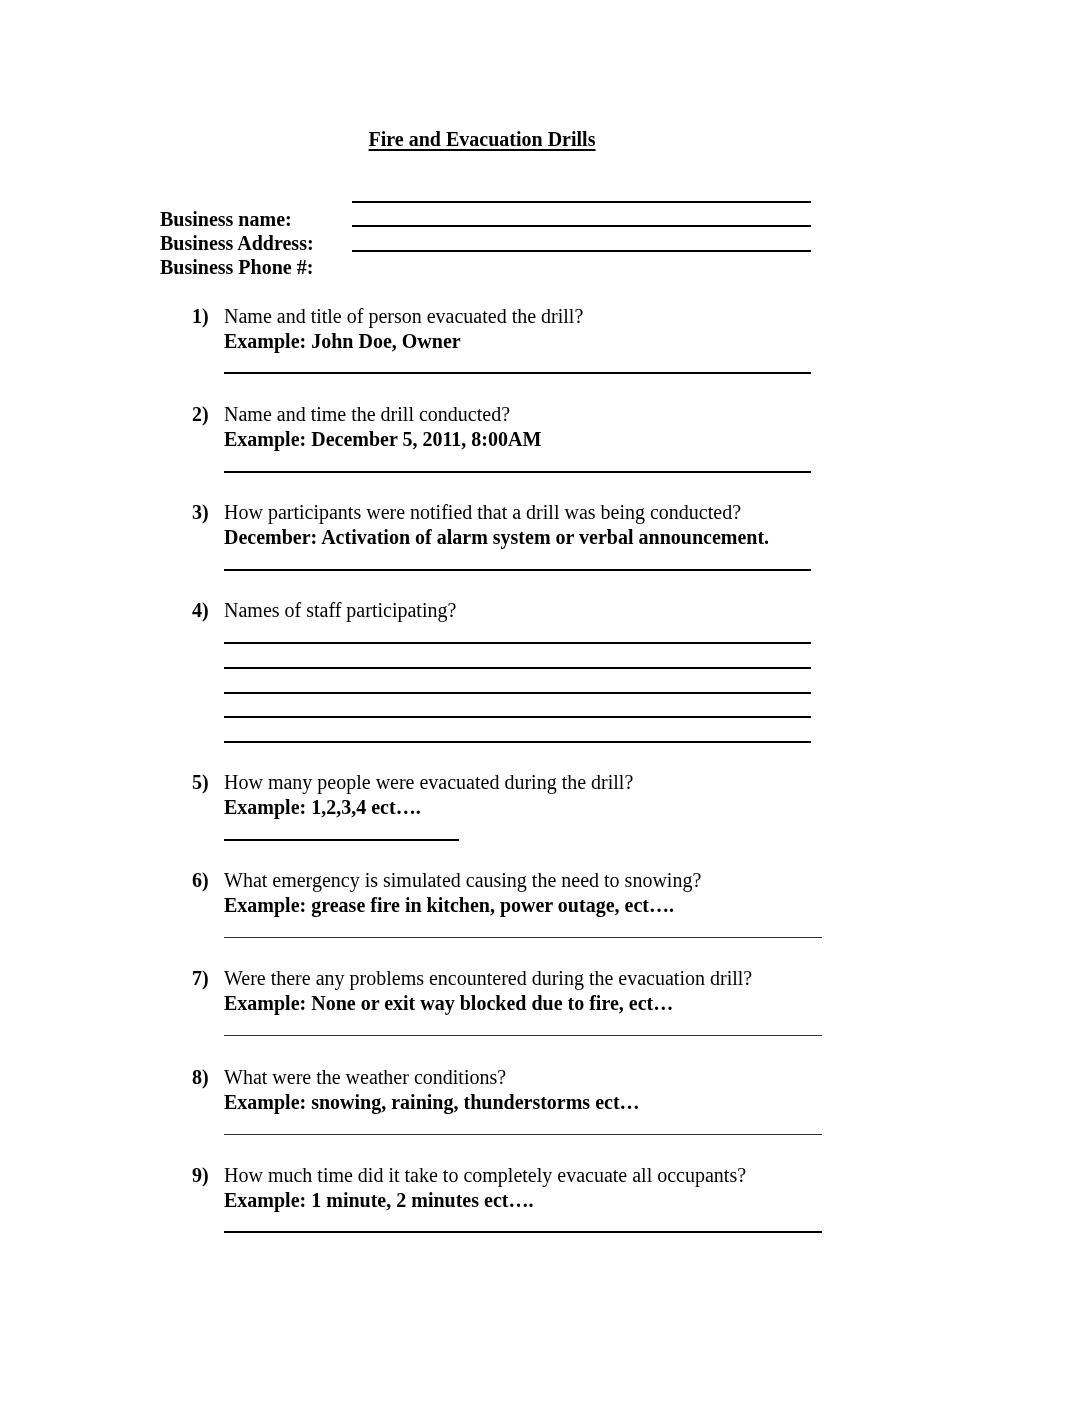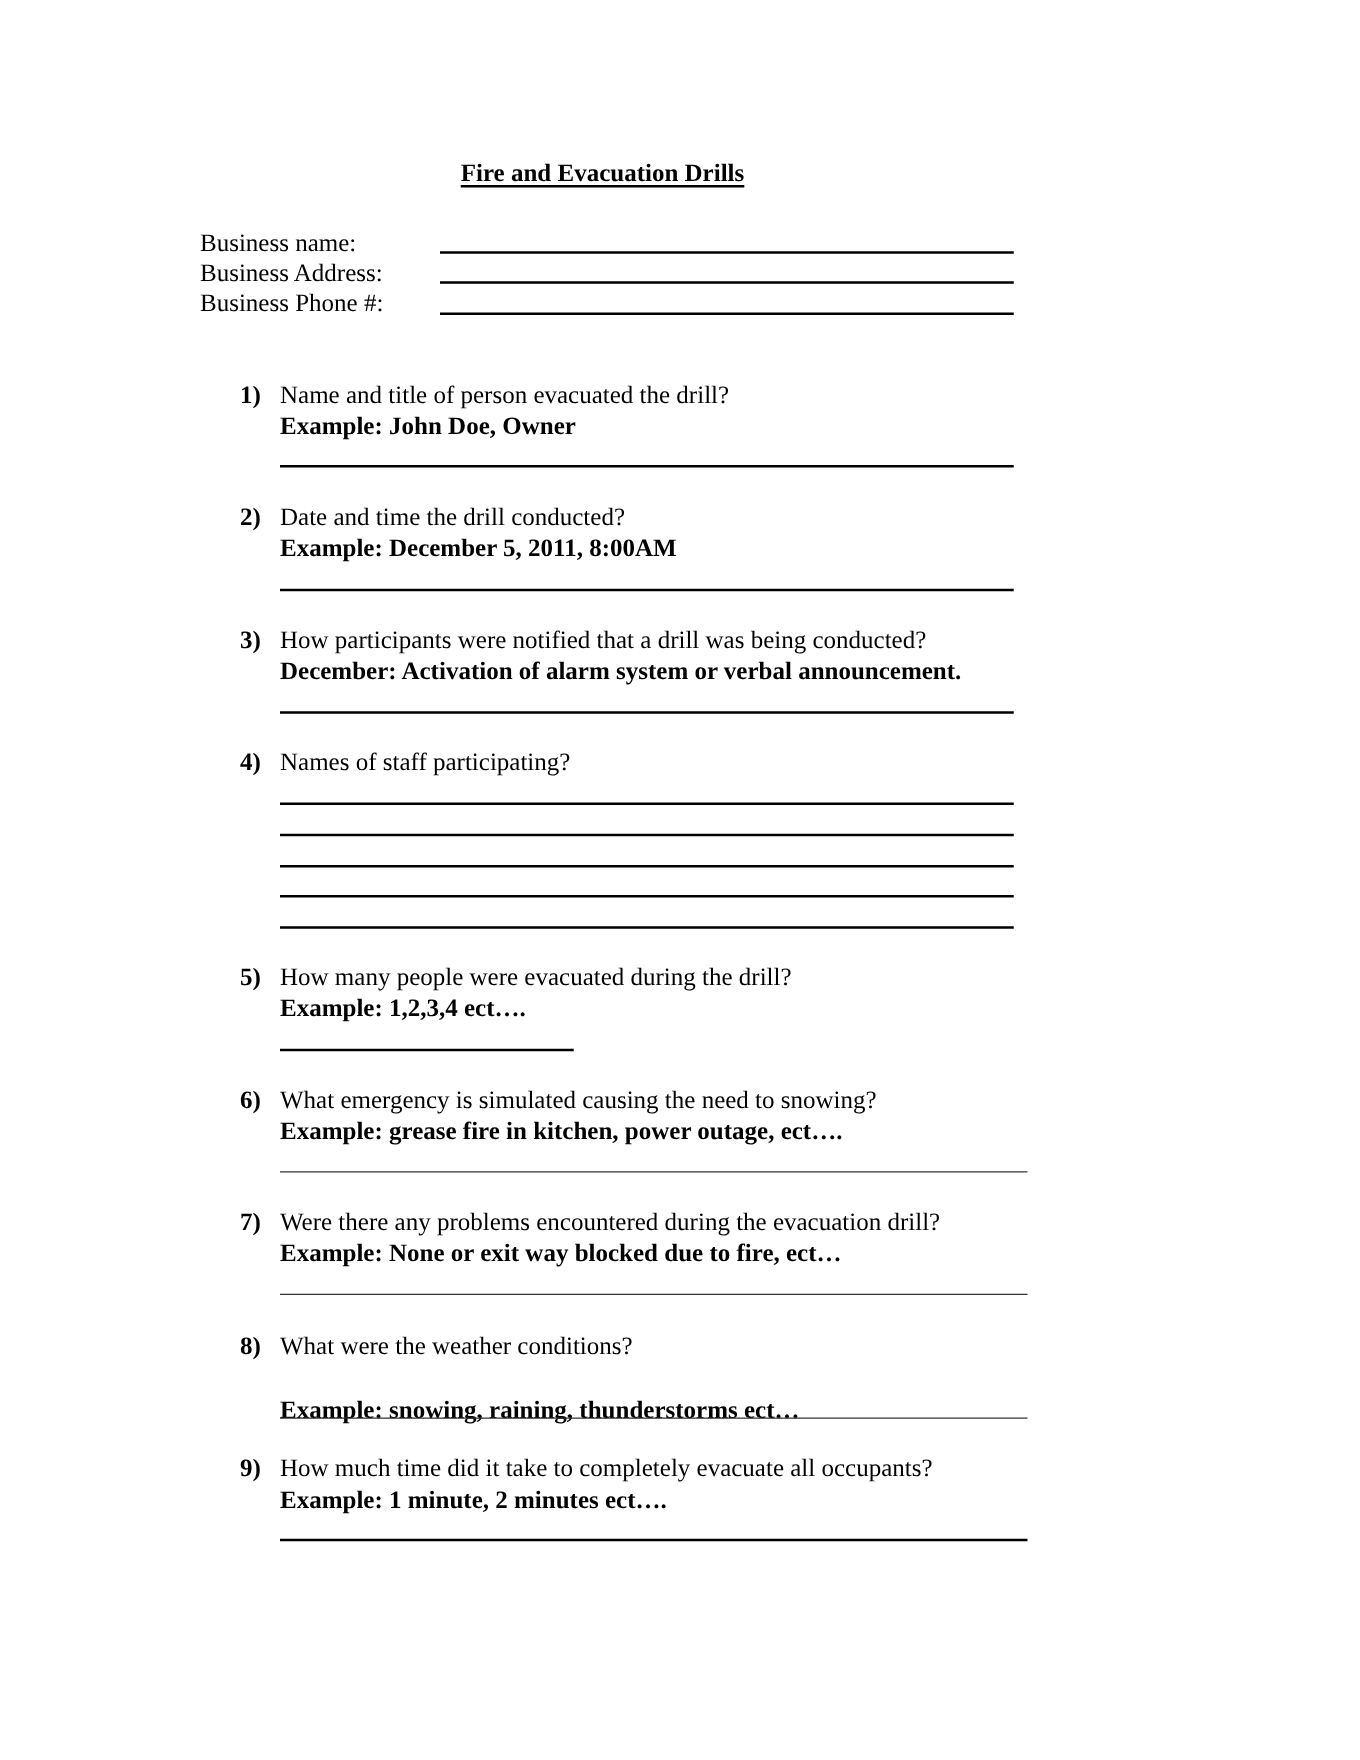--- a/index.html
+++ b/index.html
@@ -1,21 +1,21 @@
 <!DOCTYPE html>
 <html><head>
 <meta charset="utf-8">
 <style>
   html, body { margin: 0; padding: 0; background: #ffffff; }
   body { width: 1088px; height: 1408px; position: relative; overflow: hidden;
          font-family: "Liberation Serif", "DejaVu Serif", serif; color: #000; }
   .abs { position: absolute; }
   .title { left: 0; width: 964px; top: 128px; text-align: center; font-weight: bold;
            font-size: 20px; text-decoration: underline; text-underline-offset: 3px; }
-  .field-label { left: 160px; font-weight: normal; font-size: 20px; line-height: 24px; }
+  .field-label { left: 160px; font-weight: bold; font-size: 20px; line-height: 24px; margin-top: 24px; }
   .field-line { left: 352px; width: 459px; height: 2px; background: #000; }
   .qnum { left: 192px; font-weight: bold; font-size: 20px; line-height: 24px; }
   .qtext { left: 224px; font-size: 20px; line-height: 24px; white-space: nowrap; }
   .qex { left: 224px; font-size: 20px; line-height: 24px; font-weight: bold; white-space: nowrap; }
   .line-bold { left: 224px; height: 2px; background: #000; }
   .line-thin { left: 224px; height: 1px; background: #333; }
 </style>
 </head>
 <body>
 
@@ -27,21 +27,21 @@
 <div class="abs field-line" style="top:225px;"></div>
 <div class="abs field-label" style="top:231px;">Business Phone #:</div>
 <div class="abs field-line" style="top:250px;"></div>
 
 <div class="abs qnum" style="top:304px;">1)</div>
 <div class="abs qtext" style="top:304px;">Name and title of person evacuated the drill?</div>
 <div class="abs qex" style="top:329px;">Example: John Doe, Owner</div>
 <div class="abs line-bold" style="top:372px; width:587px;"></div>
 
 <div class="abs qnum" style="top:402px;">2)</div>
-<div class="abs qtext" style="top:402px;">Date and time the drill conducted?</div>
+<div class="abs qtext" style="top:402px;">Name and time the drill conducted?</div>
 <div class="abs qex" style="top:427px;">Example: December 5, 2011, 8:00AM</div>
 <div class="abs line-bold" style="top:471px; width:587px;"></div>
 
 <div class="abs qnum" style="top:500px;">3)</div>
 <div class="abs qtext" style="top:500px;">How participants were notified that a drill was being conducted?</div>
 <div class="abs qex" style="top:525px;">December: Activation of alarm system or verbal announcement.</div>
 <div class="abs line-bold" style="top:569px; width:587px;"></div>
 
 <div class="abs qnum" style="top:598px;">4)</div>
 <div class="abs qtext" style="top:598px;">Names of staff participating?</div>
@@ -61,19 +61,19 @@
 <div class="abs qex" style="top:893px;">Example: grease fire in kitchen, power outage, ect….</div>
 <div class="abs line-thin" style="top:937px; width:598px;"></div>
 
 <div class="abs qnum" style="top:966px;">7)</div>
 <div class="abs qtext" style="top:966px;">Were there any problems encountered during the evacuation drill?</div>
 <div class="abs qex" style="top:991px;">Example: None or exit way blocked due to fire, ect…</div>
 <div class="abs line-thin" style="top:1035px; width:598px;"></div>
 
 <div class="abs qnum" style="top:1065px;">8)</div>
 <div class="abs qtext" style="top:1065px;">What were the weather conditions?</div>
-<div class="abs qex" style="top:1116px;">Example: snowing, raining, thunderstorms ect…</div>
+<div class="abs qex" style="top:1090px;">Example: snowing, raining, thunderstorms ect…</div>
 <div class="abs line-thin" style="top:1134px; width:598px;"></div>
 
 <div class="abs qnum" style="top:1163px;">9)</div>
 <div class="abs qtext" style="top:1163px;">How much time did it take to completely evacuate all occupants?</div>
 <div class="abs qex" style="top:1188px;">Example: 1 minute, 2 minutes ect….</div>
 <div class="abs line-bold" style="top:1231px; width:598px;"></div>
 
 </body></html>

